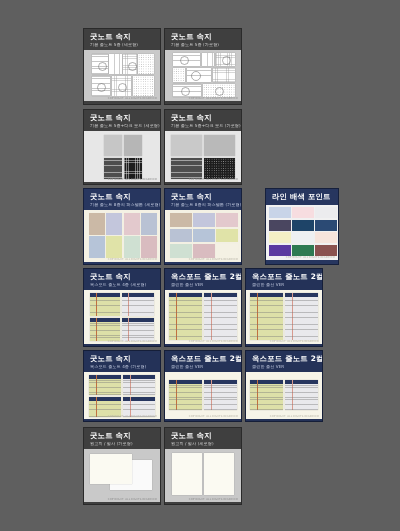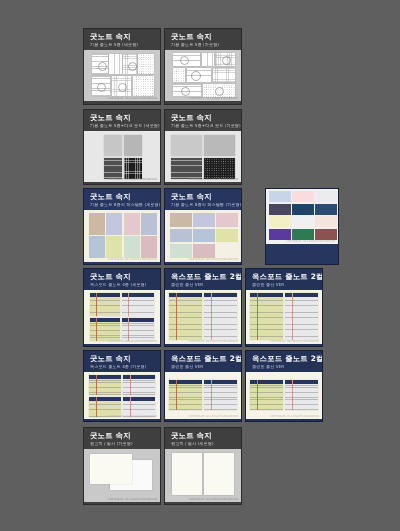--- a/index.html
+++ b/index.html
@@ -203,20 +203,24 @@
         <div class="sw dotsd" style="background:#e0e3a8;"></div>
         <div class="sw linesd" style="background:#cfe0d2;"></div>
         <div class="sw dotsd" style="background:#d9bcc0;"></div>
         <div class="sw" style="background:#f4f1e4;"></div>
       </div>
       <div class="foot on-light">COPYRIGHT. ALL RIGHTS RESERVED</div>
     </div>
   </div>
 
   <div class="card navy" style="left:265px;top:188px;width:74px;height:77px;">
+    <div class="hdr">
+      <div class="t1">라인 배색 포인트</div>
+      <div class="t2"></div>
+    </div>
     <div class="body white" style="height:55px;">
       <div class="swgrid" style="left:3px;top:2px;width:68px;height:49px;grid-template-columns:repeat(3,1fr);grid-template-rows:repeat(4,1fr);gap:1.2px;">
         <div class="sw" style="background:#c8d4e8;"></div>
         <div class="sw" style="background:#f7dde0;"></div>
         <div class="sw" style="background:#ececee;"></div>
         <div class="sw dots" style="background:#4a4660;"></div>
         <div class="sw" style="background:#1e4468;"></div>
         <div class="sw gridl" style="background:#2b4a74;"></div>
         <div class="sw dotsd" style="background:#f4f0c6;"></div>
         <div class="sw dotsd" style="background:#eef0f2;"></div>

